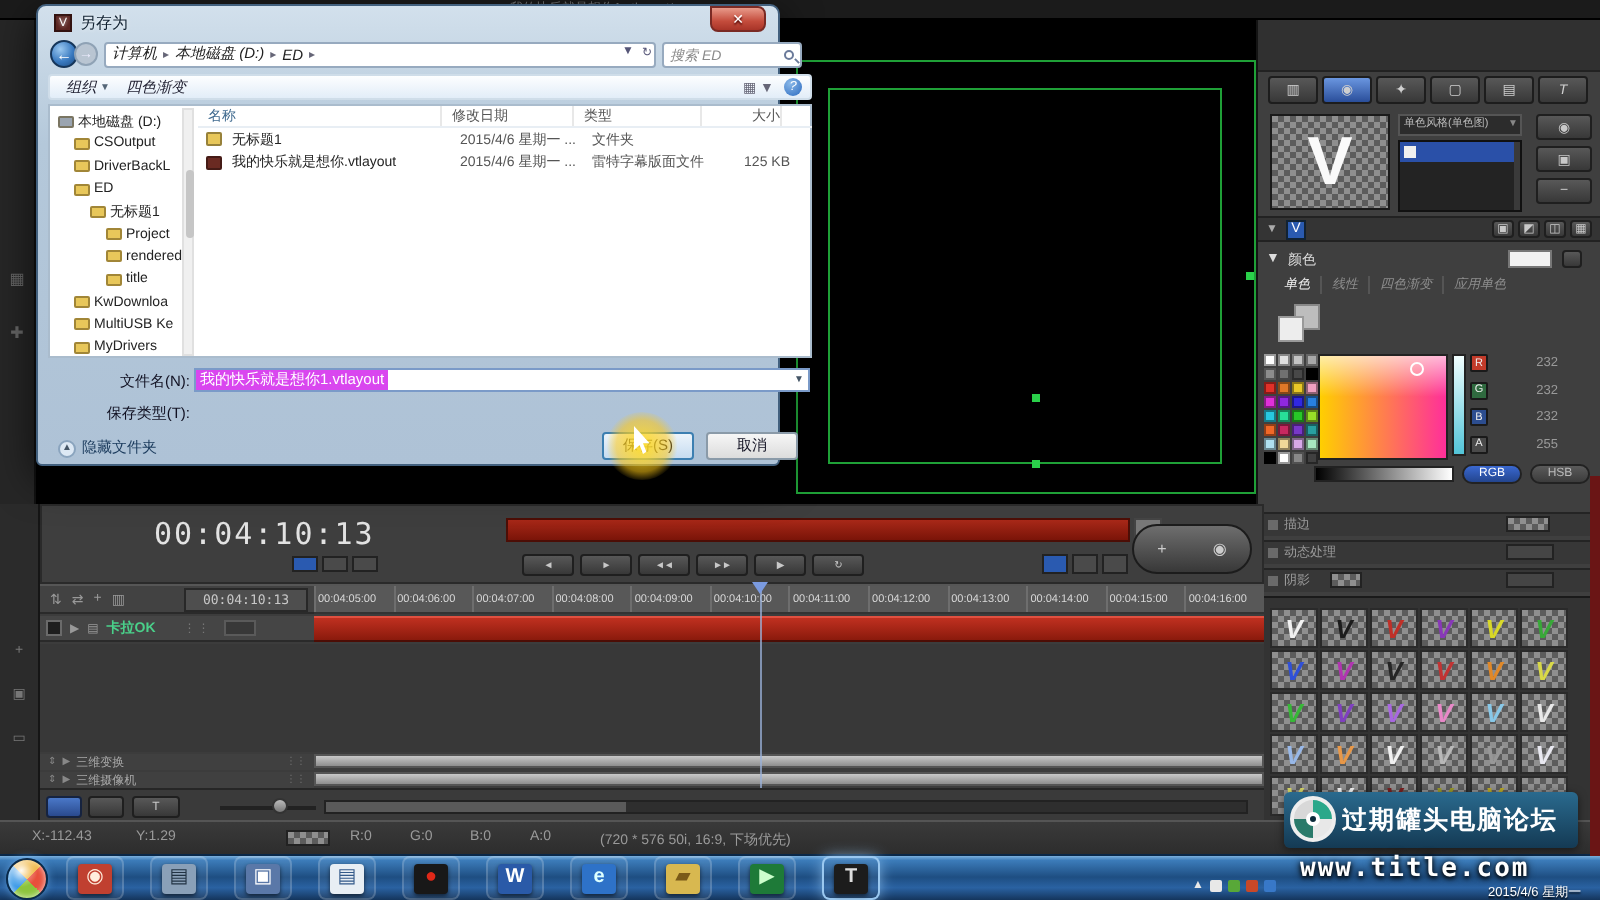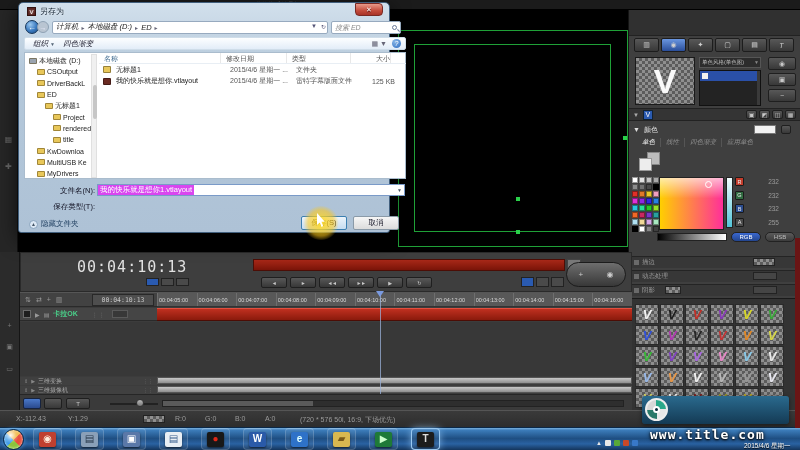--- a/index.html
+++ b/index.html
@@ -733,20 +733,21 @@
           <span class="tric" style="background: rgb(56, 120, 200);"></span>
         </span>
     </div>
     <div id="tbdate">2015/4/6 星期一</div>
   </div>
 
   <div class="abs" id="wm">
     <span id="wmlogo">
         <i></i>
       </span>
+    <span id="wmtext">过期罐头电脑论坛</span>
   </div>
   <div class="abs" id="wmurl">www.title.com</div>
   <div class="abs" id="redstrip"></div>
 
   <div class="abs" id="dlg">
     <div id="dtitle">
       <span id="dticon">V</span>
       <span>另存为</span>
     </div>
     <div id="dclose">

